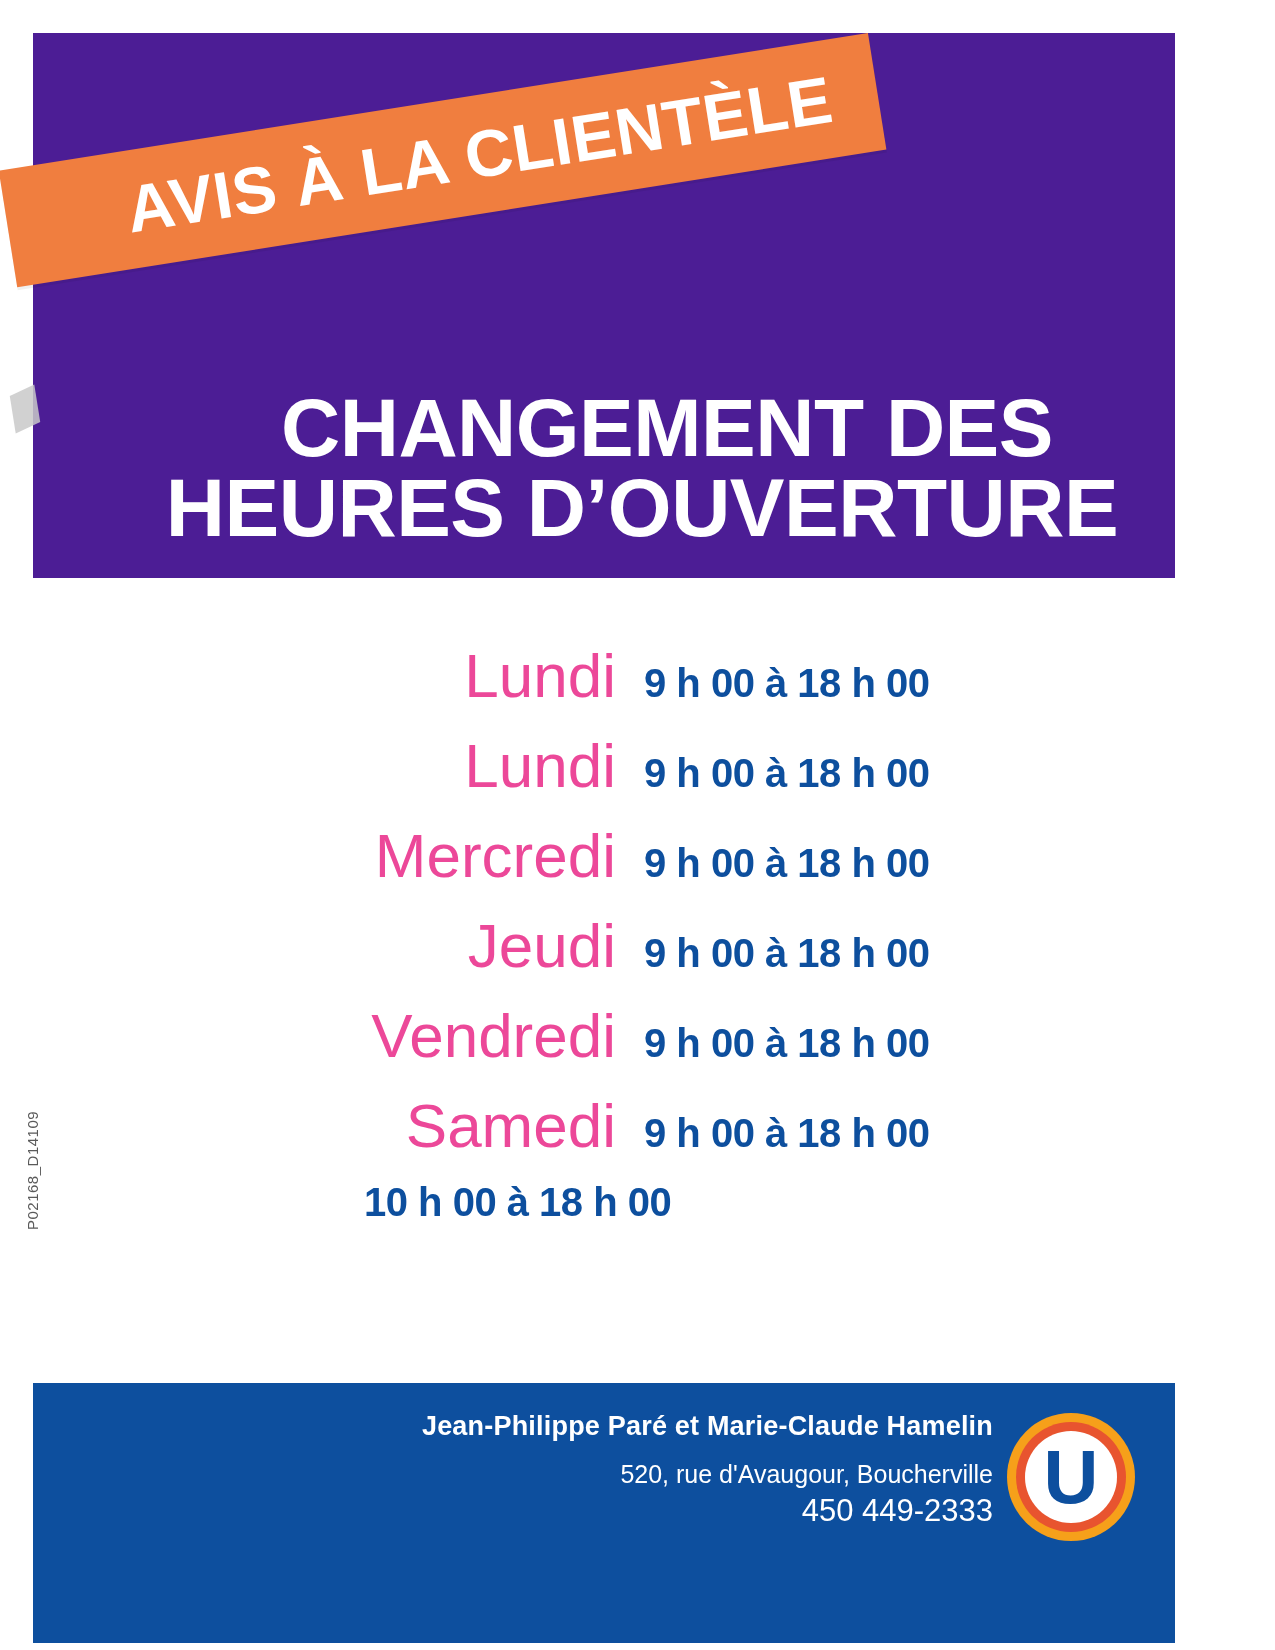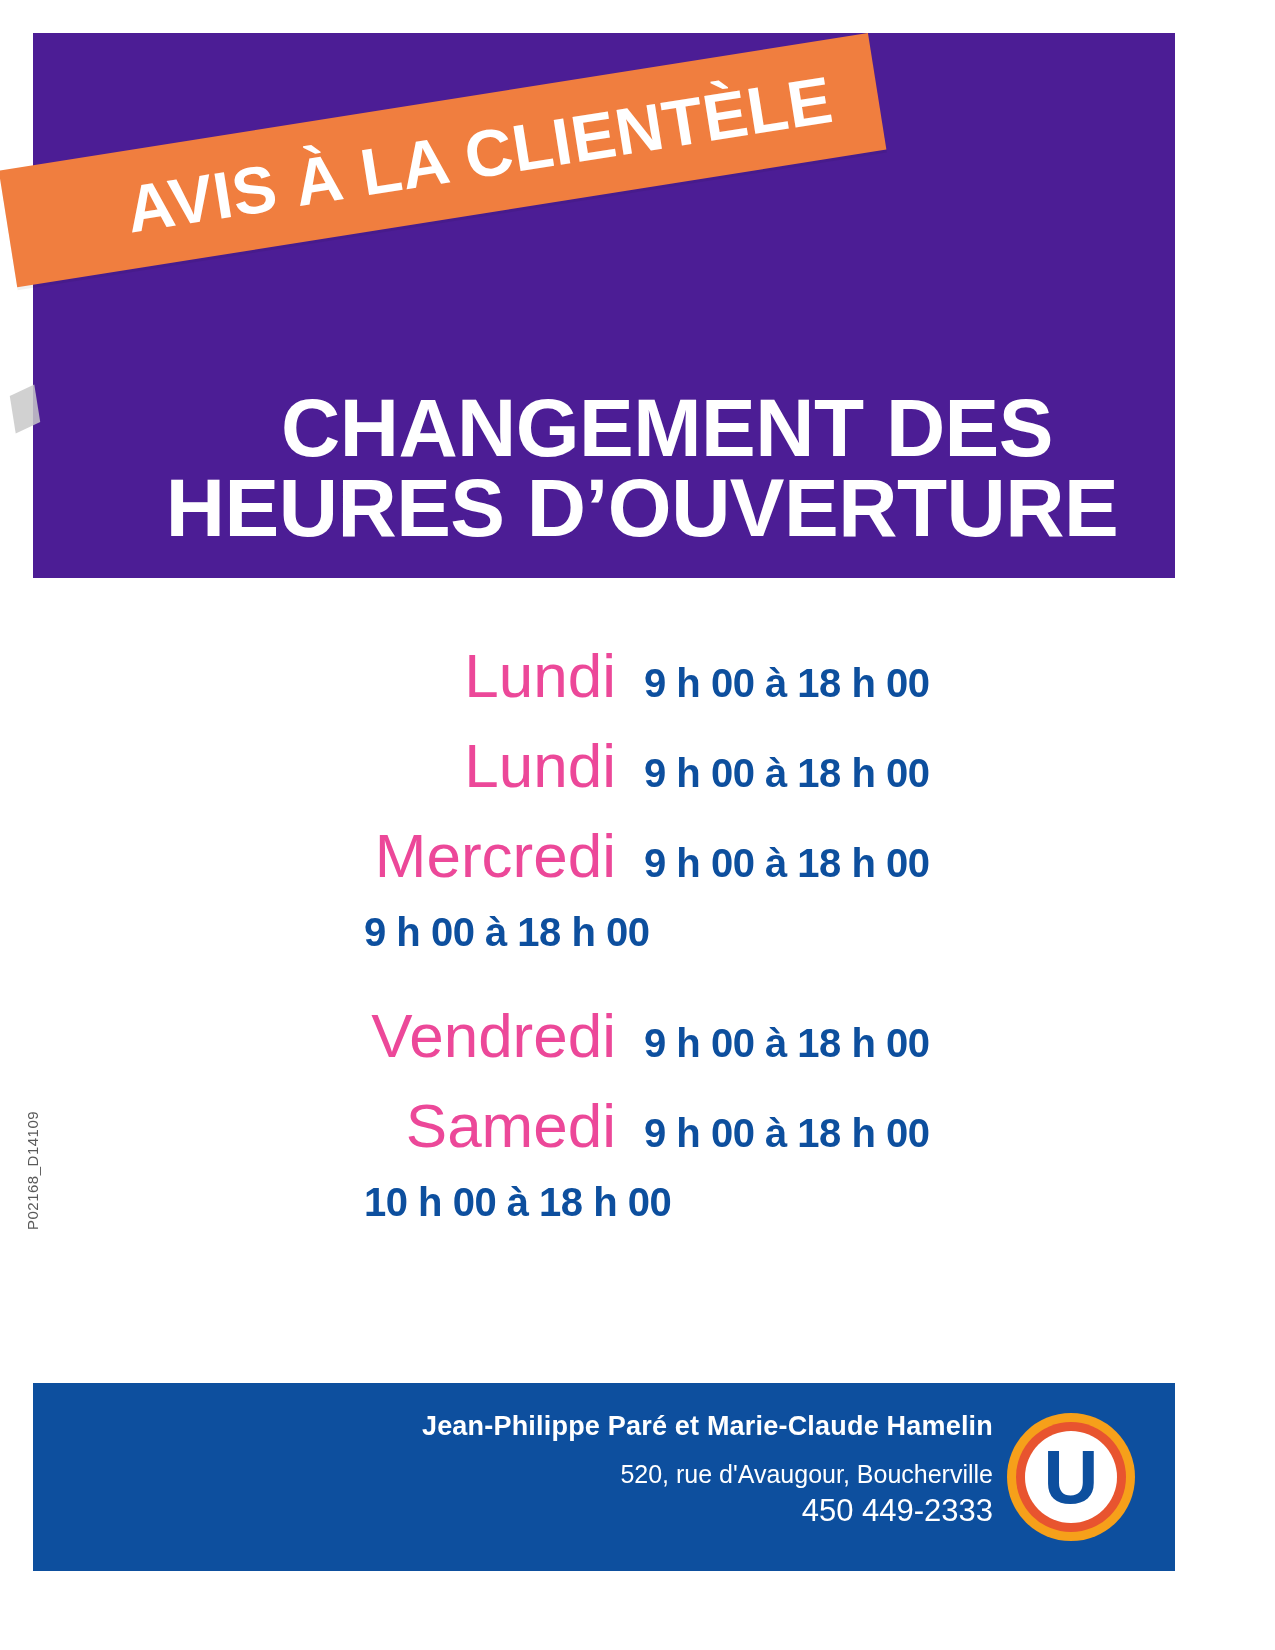--- a/index.html
+++ b/index.html
@@ -150,21 +150,21 @@
     white-space: nowrap;
     letter-spacing: 0.5px;
   }
 
   
   .footer {
     position: absolute;
     left: 33px;
     top: 1383px;
     width: 1142px;
-    height: 188px;
+    height: 260px;
     background: #0d4f9e;
   }
   .footer-text {
     position: absolute;
     left: 0;
     top: 28px;
     width: 980px;
     text-align: right;
     padding-right: 20px;
     box-sizing: border-box;
@@ -256,20 +256,21 @@
     </div>
     <div class="hours-row">
       <div class="hours-day">Lundi</div>
       <div class="hours-time">9 h 00 à 18 h 00</div>
     </div>
     <div class="hours-row">
       <div class="hours-day">Mercredi</div>
       <div class="hours-time">9 h 00 à 18 h 00</div>
     </div>
     <div class="hours-row">
+      <div class="hours-day">Jeudi</div>
       <div class="hours-time">9 h 00 à 18 h 00</div>
     </div>
     <div class="hours-row">
       <div class="hours-day">Vendredi</div>
       <div class="hours-time">9 h 00 à 18 h 00</div>
     </div>
     <div class="hours-row">
       <div class="hours-day">Samedi</div>
       <div class="hours-time">9 h 00 à 18 h 00</div>
     </div>

